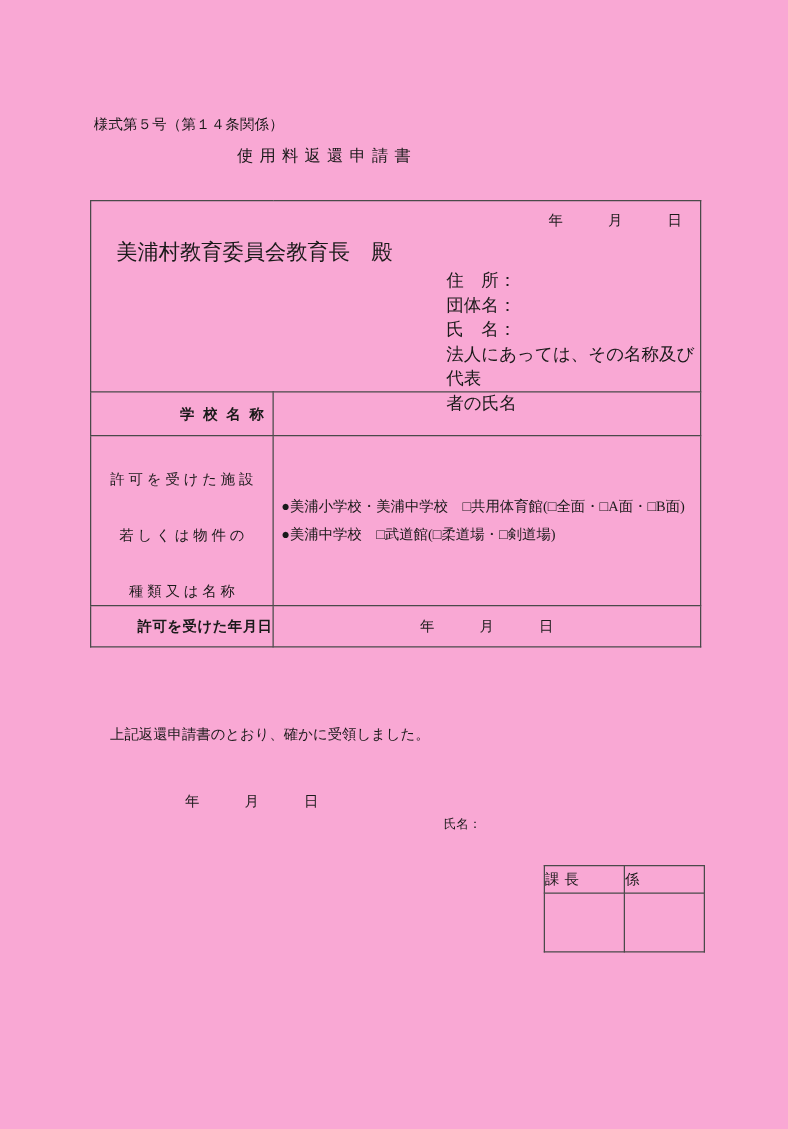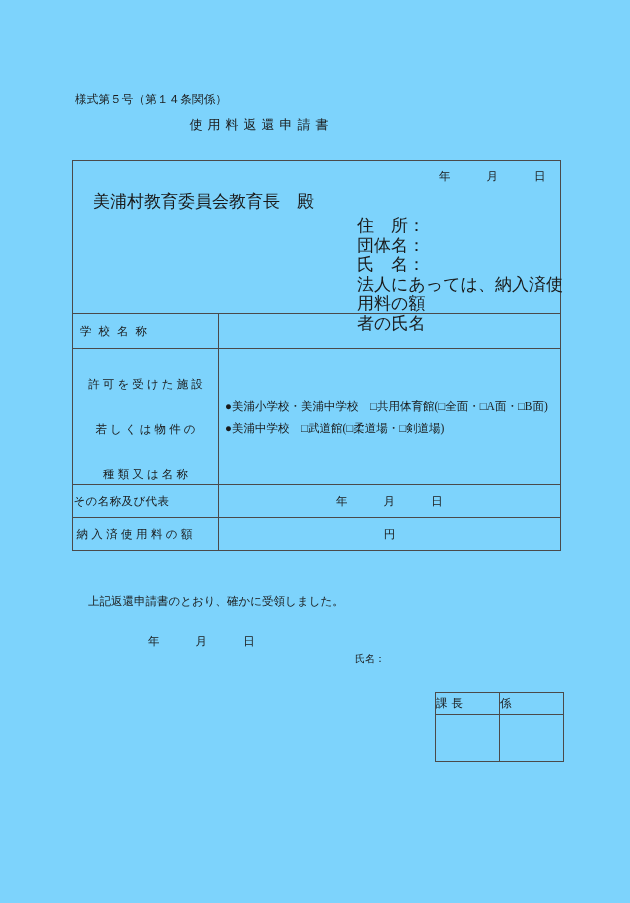--- a/index.html
+++ b/index.html
@@ -13,21 +13,21 @@
     position: relative;
     font-family: "Liberation Serif", "DejaVu Serif", serif;
     color: #1a1a1a;
     -webkit-font-smoothing: antialiased;
   }
   .page {
     position: absolute;
     inset: 0;
     width: 630px;
     height: 903px;
-    background: #7dd3fc;
+    background: #f9a8d4;
     overflow: hidden;
   }
 
   
   .form-no {
     position: absolute;
     left: 75px;
     top: 92px;
     font-size: 11.5px;
     letter-spacing: 0.2px;
@@ -81,33 +81,34 @@
     position: absolute;
     left: 20px;
     top: 29px;
     font-size: 17px;
     white-space: nowrap;
   }
   .applicant-block {
     position: absolute;
     left: 284px;
     top: 55px;
-    font-size: 17px;
+    font-size: 14px;
     line-height: 19.5px;
     width: 210px;
   }
   .applicant-block div { white-space: nowrap; }
   .applicant-block div.wrap { white-space: normal; }
 
   
   .lbl {
     display: block;
-    text-align: left;
-    font-size: 11.5px;
-    white-space: nowrap;
+    text-align: right;
+    font-size: 11.5px;
+    white-space: nowrap;
+    font-weight: bold;
   }
   .lbl.sp-wide  { letter-spacing: 7px;   text-indent: 7px; }
   .lbl.sp-med   { letter-spacing: 3.4px; text-indent: 3.4px; }
   .lbl.sp-small { letter-spacing: 0.4px; text-indent: 0.4px; }
   .lbl-multi {
     display: block;
     text-align: center;
     line-height: 19px;
     font-size: 11.5px;
   }
@@ -148,21 +149,21 @@
     display: block;
     text-align: center;
     padding-right: 0px;
     font-size: 11.5px;
   }
 
   
   .receipt-line {
     position: absolute;
     left: 88px;
-    top: 594px;
+    top: 580px;
     font-size: 11.5px;
     white-space: nowrap;
   }
   .date-foot {
     position: absolute;
     left: 148px;
     top: 634px;
     font-size: 11.5px;
     letter-spacing: 0.4px;
     white-space: nowrap;
@@ -210,21 +211,21 @@
     </colgroup>
     <tbody>
       <tr>
         <td class="cell-addressee" colspan="2">
           <div class="date-top">年　　　月　　　日</div>
           <div class="addressee">美浦村教育委員会教育長　殿</div>
           <div class="applicant-block">
             <div>住　所：</div>
             <div>団体名：</div>
             <div>氏　名：</div>
-            <div class="wrap">法人にあっては、納入済使用料の額</div>
+            <div class="wrap">法人にあっては、その名称及び代表</div>
             <div class="wrap">者の氏名</div>
           </div>
         </td>
       </tr>
 
       <tr class="row-school">
         <td>
           <span class="lbl sp-wide">学校名称</span>
         </td>
         <td></td>
@@ -241,35 +242,27 @@
         <td>
           <div class="facility-list">
             <div>●美浦小学校・美浦中学校　□共用体育館(□全面・□A面・□B面)</div>
             <div>●美浦中学校　□武道館(□柔道場・□剣道場)</div>
           </div>
         </td>
       </tr>
 
       <tr class="row-permitdate">
         <td>
-          <span class="lbl sp-small">その名称及び代表</span>
+          <span class="lbl sp-small">許可を受けた年月日</span>
         </td>
         <td class="val-center">
           <span class="val-date">年　　　月　　　日</span>
         </td>
       </tr>
 
-      <tr class="row-paid">
-        <td>
-          <span class="lbl sp-med">納入済使用料の額</span>
-        </td>
-        <td>
-          <span class="val-yen">円</span>
-        </td>
-      </tr>
 
 
     </tbody>
   </table>
 
   <div class="receipt-line">上記返還申請書のとおり、確かに受領しました。</div>
   <div class="date-foot">年　　　月　　　日</div>
   <div class="name-foot">氏名：</div>
 
   <table class="approval-table">

